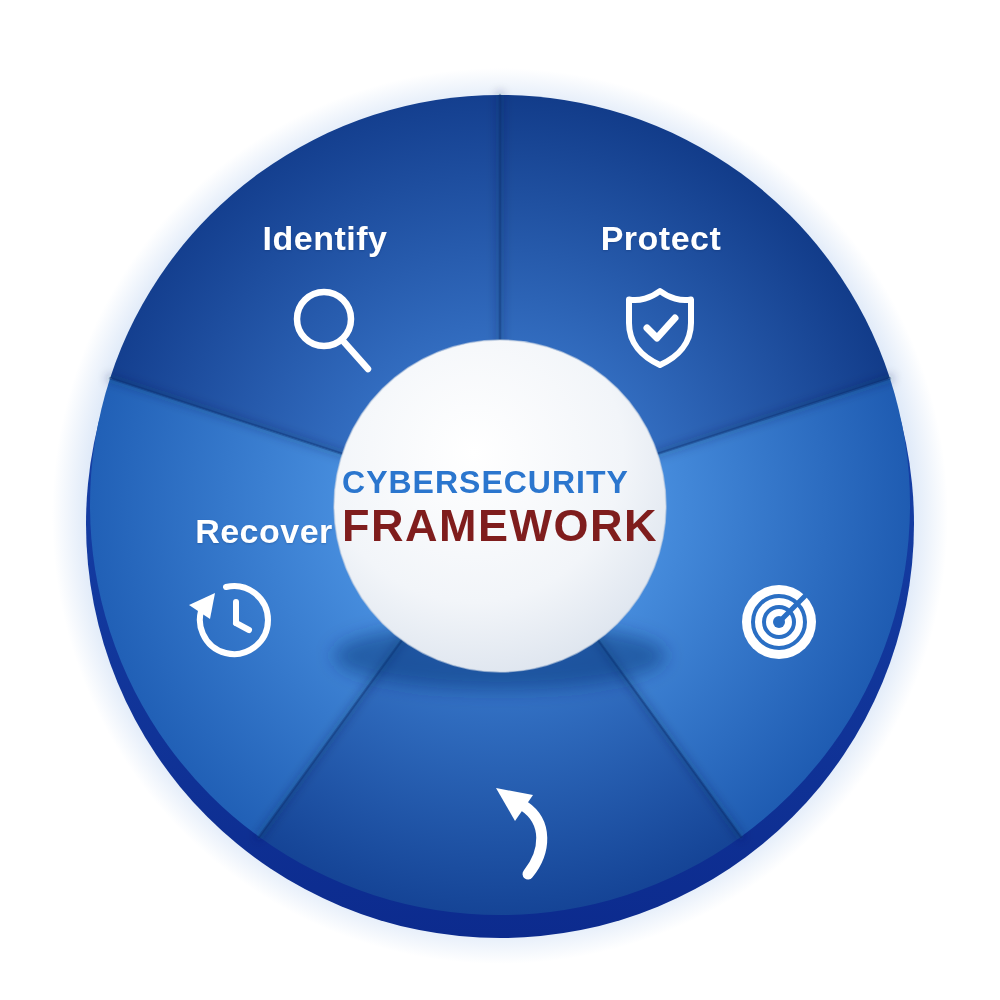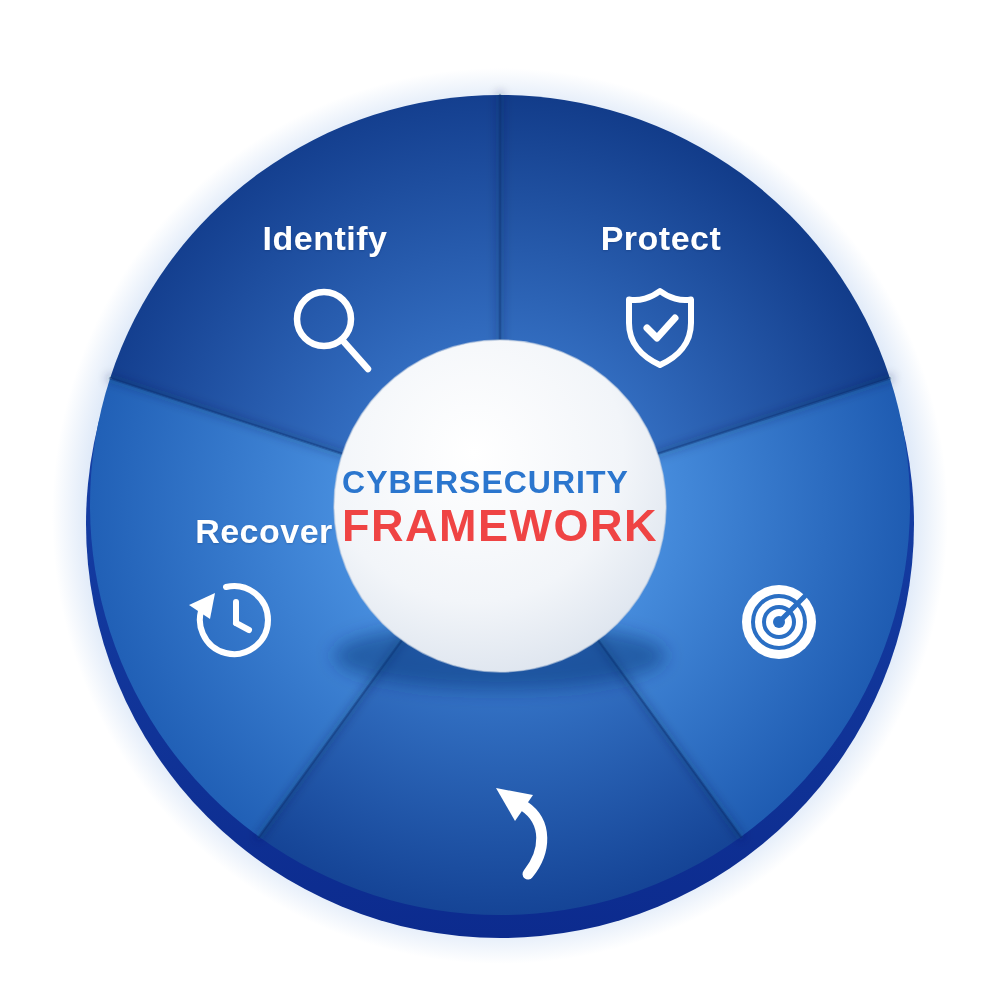--- a/index.html
+++ b/index.html
@@ -47,21 +47,21 @@
     font-size: 32px;
     font-weight: 800;
     letter-spacing: 1px;
     color: #2b76ce;
     white-space: nowrap;
   }
   .center-line2 {
     font-size: 45px;
     font-weight: 800;
     letter-spacing: 1.5px;
-    color: #ef4444;
+    color: #7f1d1d;
     white-space: nowrap;
   }
 
   
   .pos-identify-label { left: 325px; top: 238px; }
   .pos-protect-label  { left: 661px; top: 238px; text-align: center; }
   .pos-detect-label   { left: 781px; top: 523px; }
   .pos-respond-label  { left: 501px; top: 739px; }
   .pos-recover-label  { left: 244px; top: 531px; margin-left: 20px; }
 

